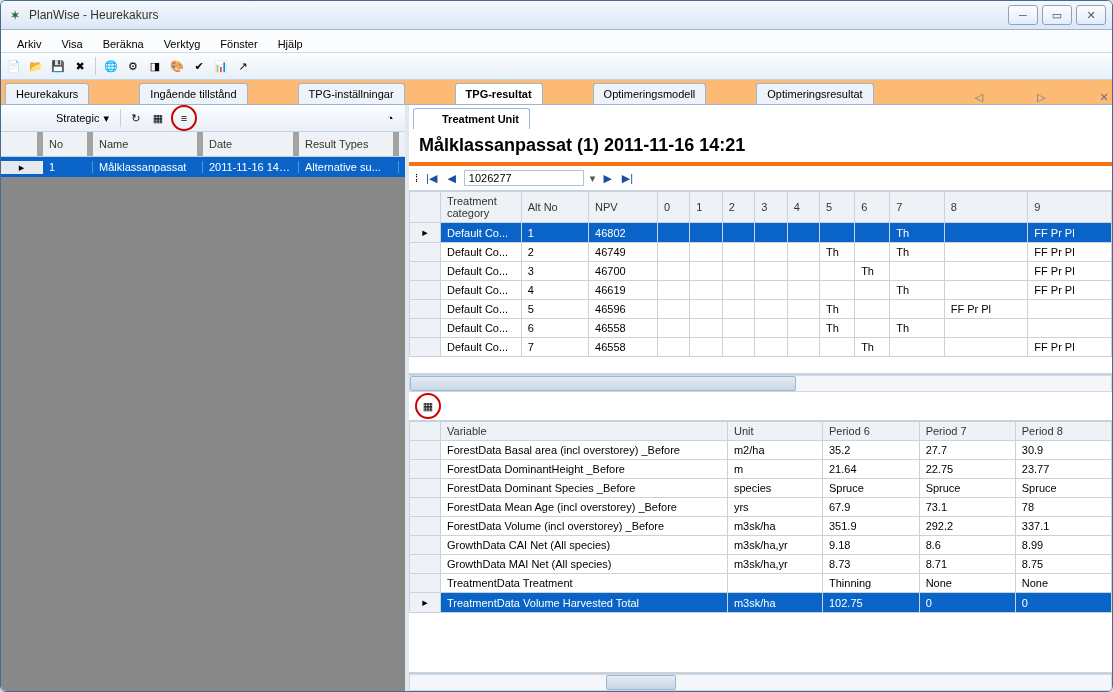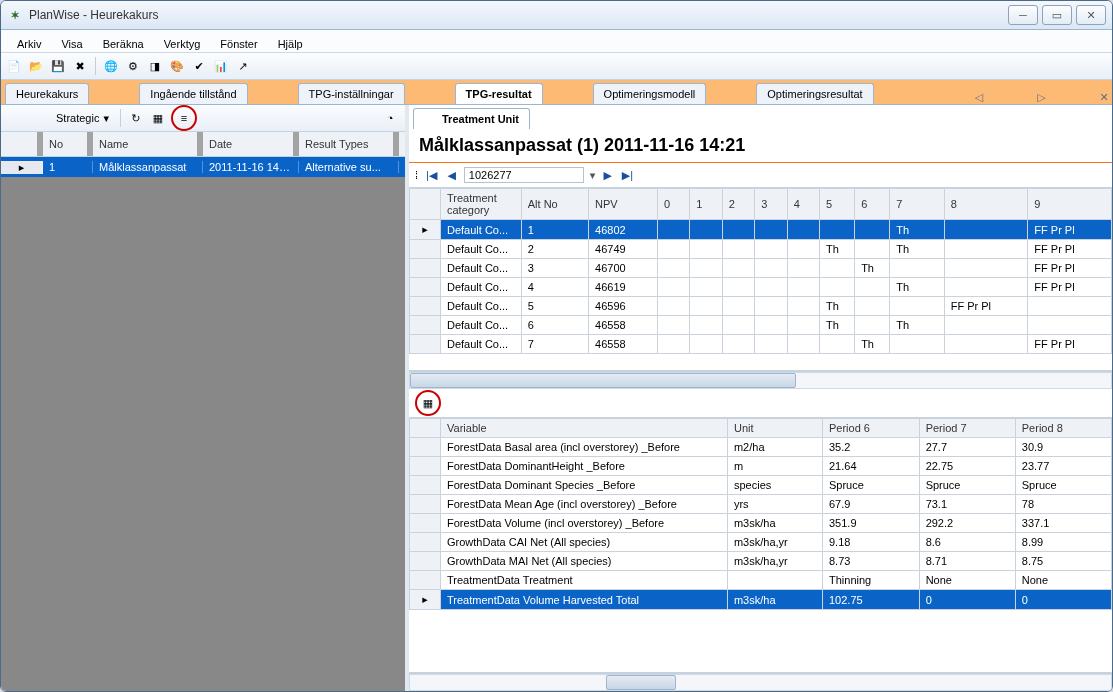--- a/index.html
+++ b/index.html
@@ -27,21 +27,21 @@
 .lp-grid-header{display:flex;background:#eef1f5;border-bottom:1px solid #c7d2df;}
 .lp-grid-header div{padding:6px 6px;border-right:6px solid #a3a3a3;font-size:11px;color:#333;box-sizing:border-box;}
 .lp-grid-body{flex:1;background:#888;position:relative;}
 .lp-row{display:flex;height:20px;align-items:center;}
 .lp-row.sel{background:#0a64c8;color:#fff;}
 .lp-row div{padding:0 6px;border-right:1px solid rgba(255,255,255,.3);box-sizing:border-box;overflow:hidden;white-space:nowrap;text-overflow:ellipsis;}
 .lp-row .rowhdr{width:42px;background:#e6eaf0;display:flex;align-items:center;justify-content:center;color:#000;}
 .rightpane{flex:1;display:flex;flex-direction:column;overflow:hidden;}
 .rp-tab{height:24px;display:flex;align-items:flex-end;padding:0 4px;background:#fff;}
 .rp-tab .doctab{background:#fff;}
-.rp-title{font-size:18px;font-weight:bold;padding:6px 10px;border-bottom:1px solid #f97316;}
+.rp-title{font-size:18px;font-weight:bold;padding:6px 10px;border-bottom:4px solid #f97316;}
 .rp-nav{height:24px;display:flex;align-items:center;padding:0 6px;gap:6px;border-bottom:1px solid #c7d2df;}
 .navbtn{color:#1a4fa0;cursor:pointer;padding:0 2px;}
 .rp-nav input{border:1px solid #b6c2d2;padding:1px 4px;width:110px;font-size:11px;}
 .grid-wrap{overflow:auto;border-bottom:1px solid #c7d2df;}
 table.grid{border-collapse:collapse;width:100%;}
 table.grid th,table.grid td{border:1px solid #c9d2dd;padding:3px 6px;text-align:left;font-size:11px;white-space:nowrap;background:#fff;}
 table.grid th{background:#eef2f7;font-weight:normal;color:#333;}
 table.grid tr.sel td{background:#0a64c8;color:#fff;}
 .rowhandle{width:26px;background:#eef2f7 !important;text-align:center !important;color:#000 !important;}
 .hscroll{height:17px;background:#eef2f7;border-top:1px solid #c7d2df;display:flex;align-items:center;}

